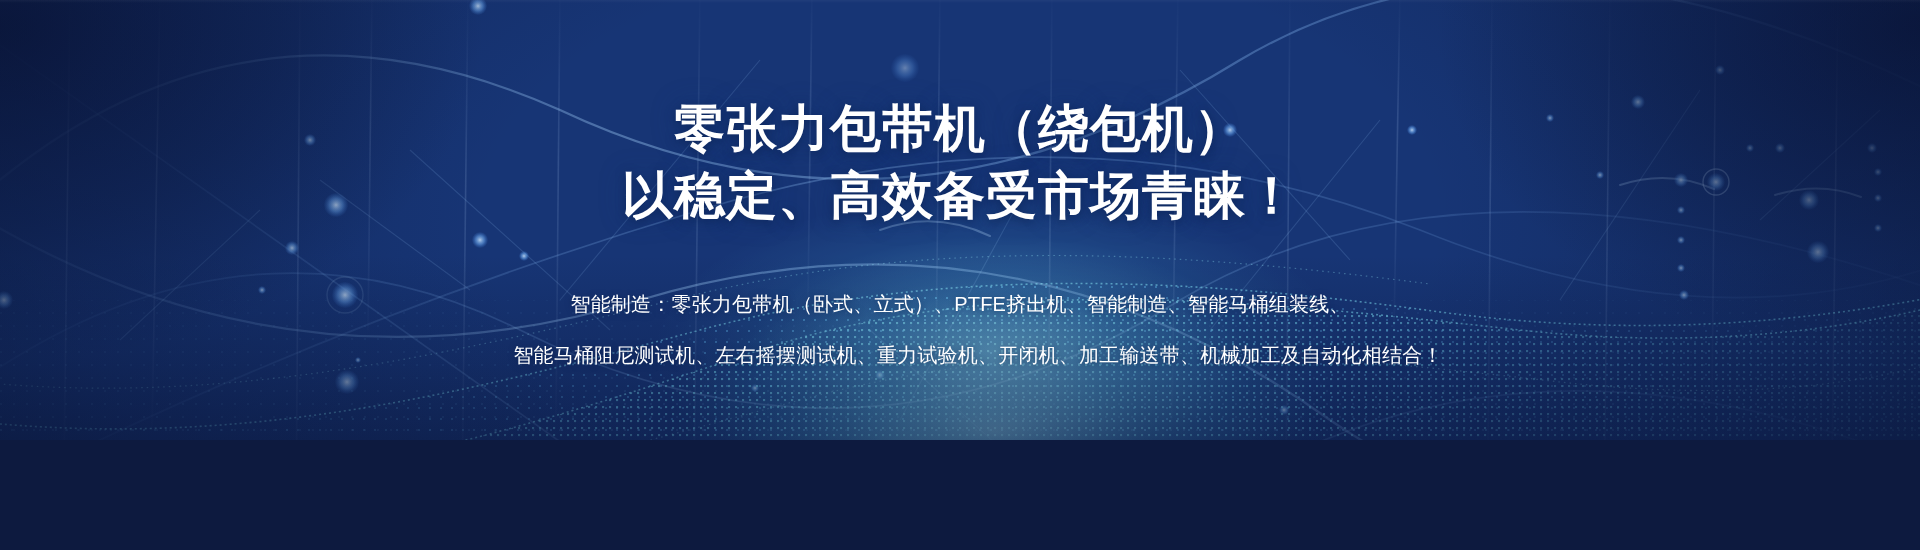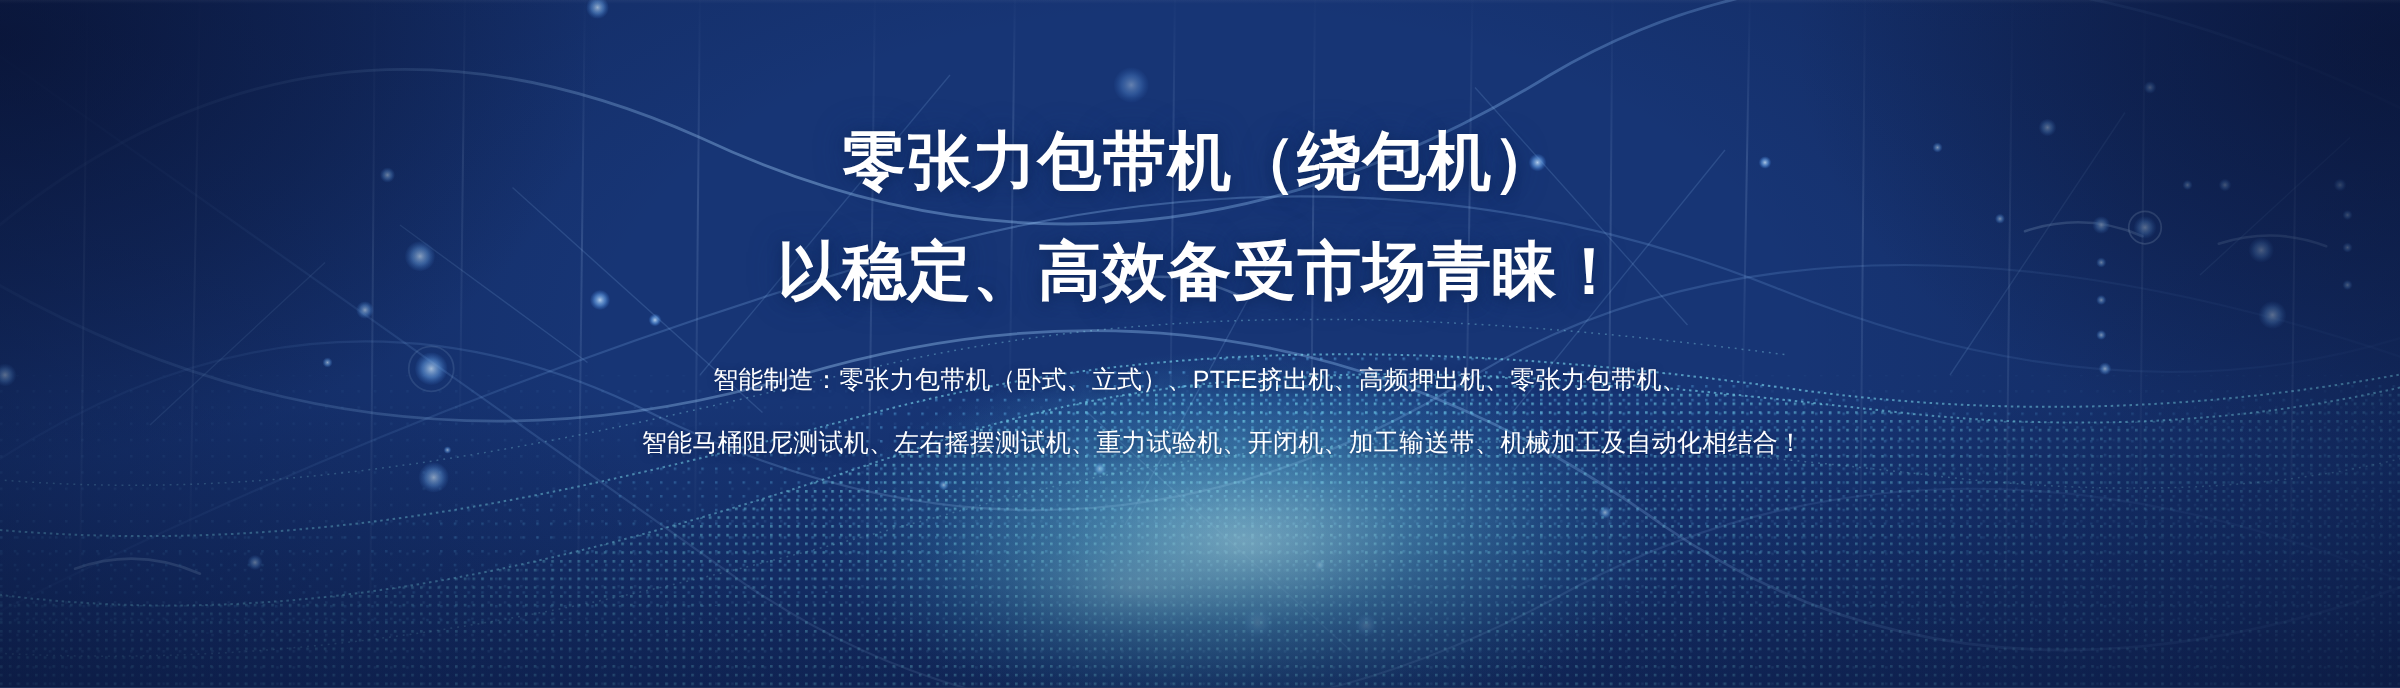--- a/index.html
+++ b/index.html
@@ -4,21 +4,21 @@
 <title>Banner</title>
 <style>
   html, body {
     margin: 0;
     padding: 0;
     background: #0d1a3f;
   }
   #banner {
     position: relative;
     width: 1920px;
-    height: 550px;
+    height: 440px;
     overflow: hidden;
     font-family: "Liberation Sans", "DejaVu Sans", sans-serif;
     background: #14295f;
   }
 
   
   .layer { position: absolute; inset: 0; }
 
   .bg-base {
     background:
@@ -67,21 +67,20 @@
     position: absolute;
     top: 98px; left: 0; right: 0;
     font-size: 51px;
     line-height: 62px;
   }
   .headline-2 {
     position: absolute;
     top: 165px; left: 0; right: 0;
     font-size: 51px;
     line-height: 62px;
-    margin-top: 21px;
   }
   .subline {
     position: absolute;
     left: 0; right: 0;
     color: #ffffff;
     font-size: 20px;
     line-height: 30px;
     font-weight: 400;
     letter-spacing: 0.01em;
     text-shadow: 0 1px 6px rgba(8,28,70,0.55);
@@ -290,17 +289,17 @@
   </svg>
 
   <div class="layer bg-glow-core"></div>
   <div class="layer bg-bottom-dark"></div>
   <div class="layer bg-vignette"></div>
   <div class="layer bg-topline"></div>
 
   <div class="content">
     <div class="headline headline-1">零张力包带机（绕包机）</div>
     <div class="headline headline-2">以稳定、高效备受市场青睐！</div>
-    <div class="subline subline-1">智能制造：零张力包带机（卧式、立式）、PTFE挤出机、高频押出机、零张力包带机、</div>
+    <div class="subline subline-1">智能制造：零张力包带机（卧式、立式）、PTFE挤出机、智能制造、智能马桶组装线、</div>
     <div class="subline subline-2">智能马桶阻尼测试机、左右摇摆测试机、重力试验机、开闭机、加工输送带、机械加工及自动化相结合！</div>
   </div>
 
 </div>
 
 </body></html>

